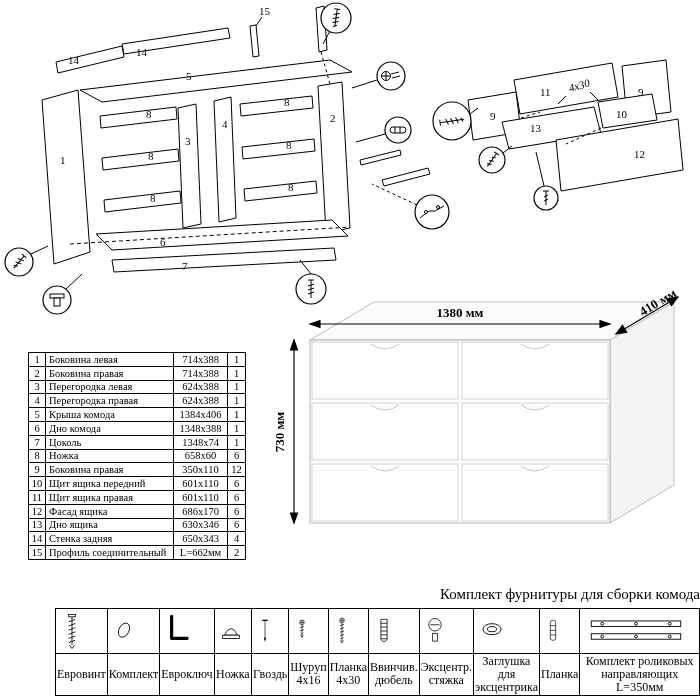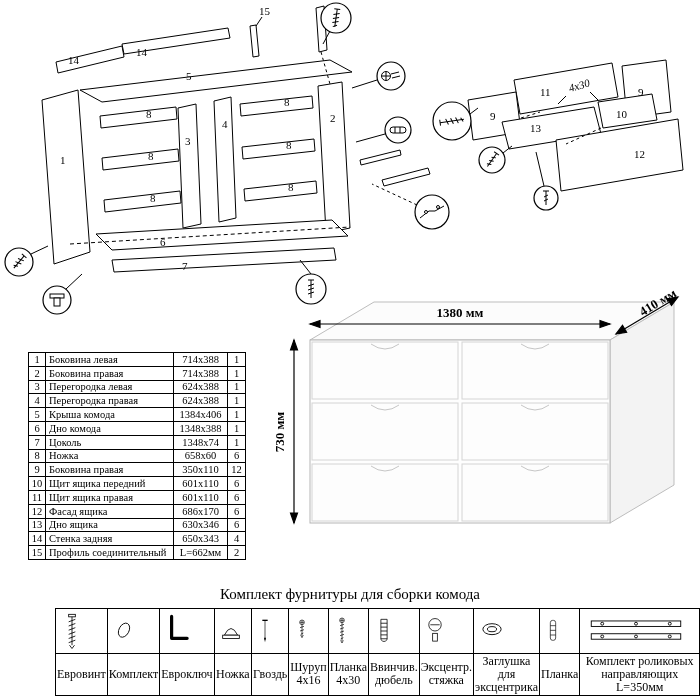--- a/index.html
+++ b/index.html
@@ -14,21 +14,21 @@
   .dresser-svg{position:absolute;left:270px;top:288px}
 
   .parts-table{position:absolute;left:28px;top:352px;border-collapse:collapse;
                font-size:10.5px;line-height:1.05}
   .parts-table td{border:1px solid #000;padding:0 3px;height:13.8px;white-space:nowrap}
   .parts-table .c-num{width:17px;text-align:center;padding:0 1px}
   .parts-table .c-name{width:128px}
   .parts-table .c-size{width:54px;text-align:center}
   .parts-table .c-qty{width:18px;text-align:center}
 
-  .kit-title{position:absolute;left:0;top:586px;width:700px;text-align:center;font-size:15px}
+  .kit-title{position:absolute;left:0;top:586px;width:700px;text-align:right;font-size:15px}
   .kit-table{position:absolute;left:55px;top:608px;border-collapse:collapse;table-layout:fixed}
   .kit-table td{border:1px solid #000;text-align:center;vertical-align:middle;padding:1px;overflow:hidden}
   .kit-icon-cell{height:44px}
   .kit-label{font-size:12px;line-height:1.08;height:24px}
   .kit-qty{font-size:11px;height:16px}
 </style>
 </head>
 <body>
 
 <div class="page">

